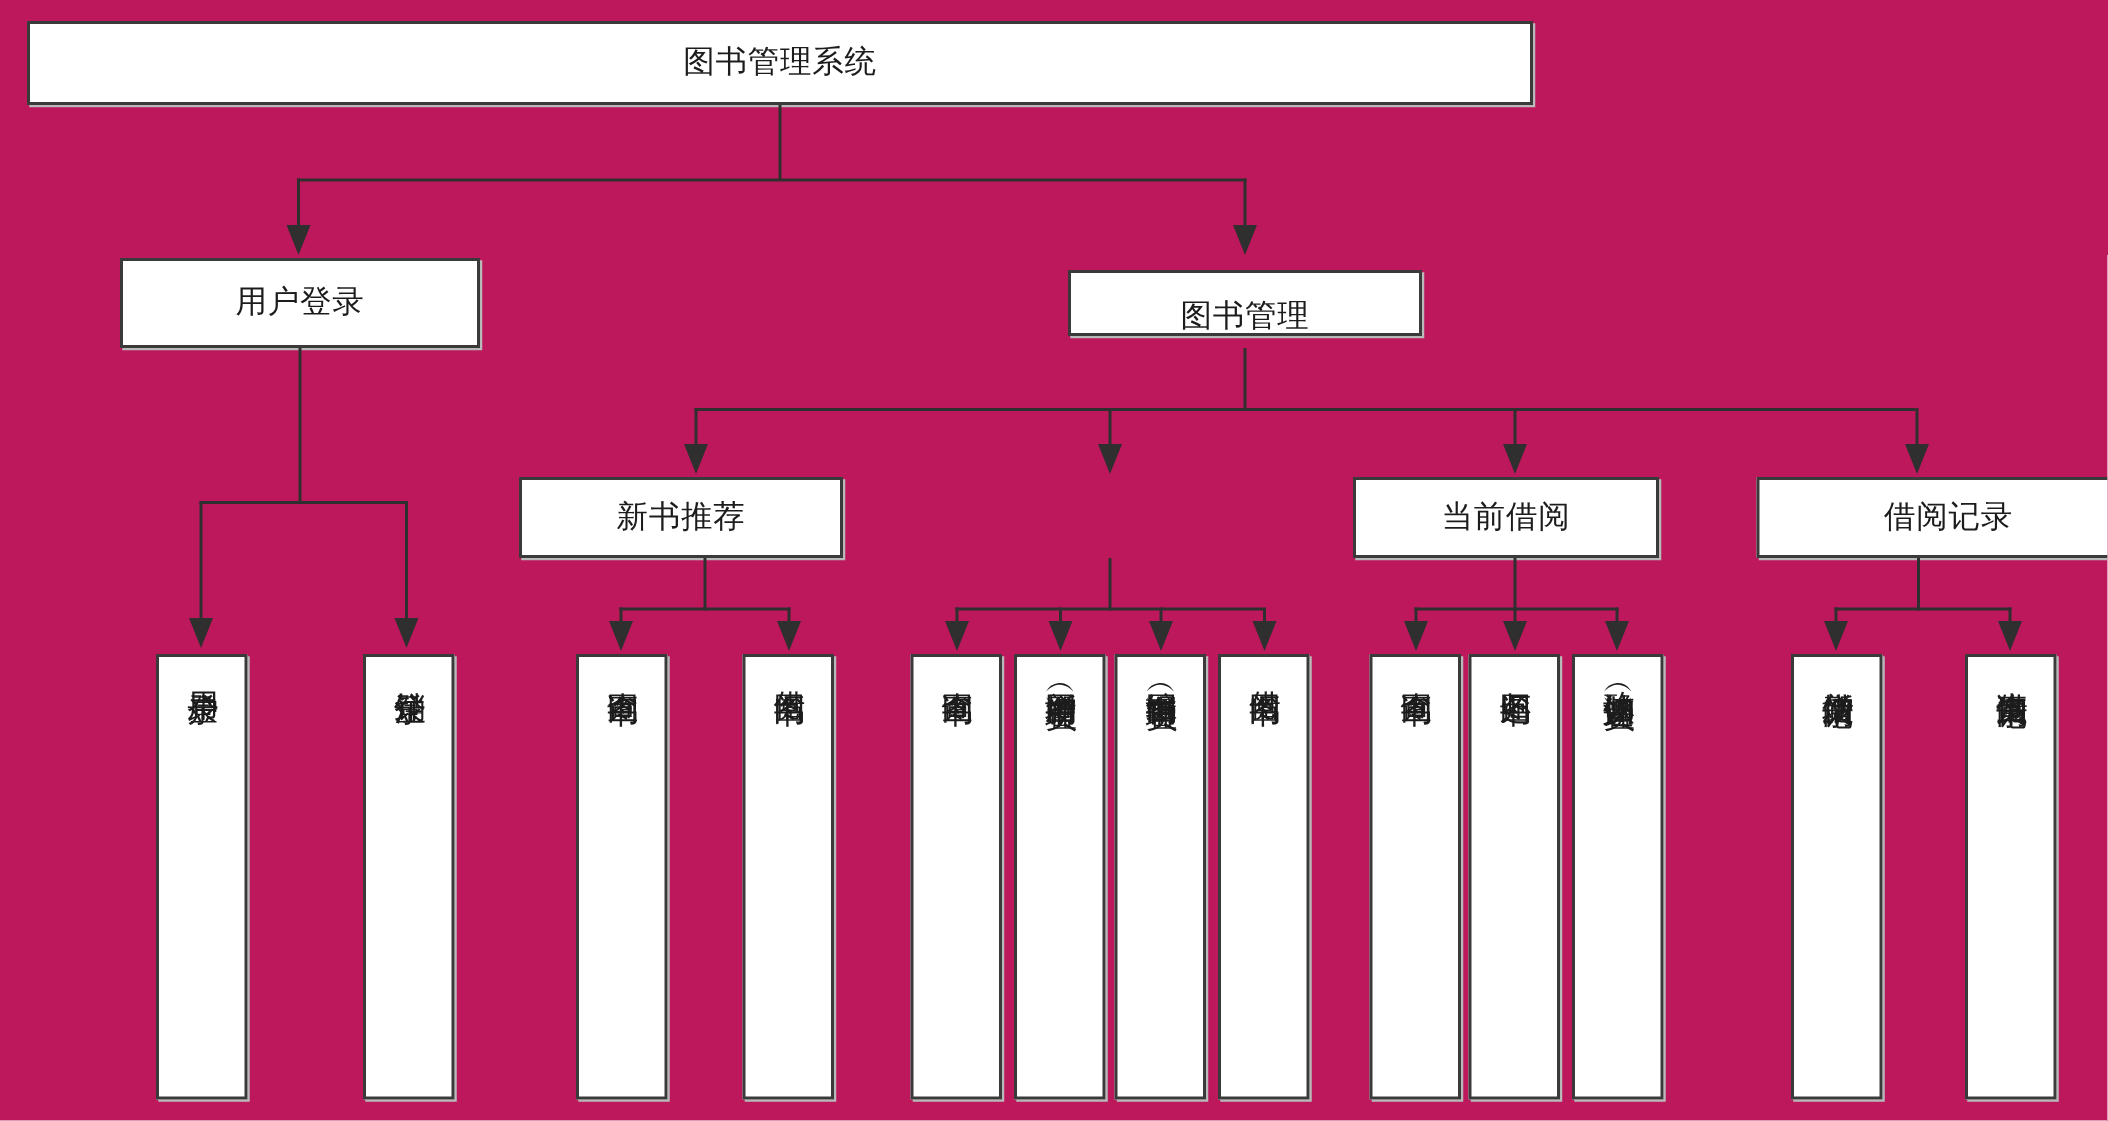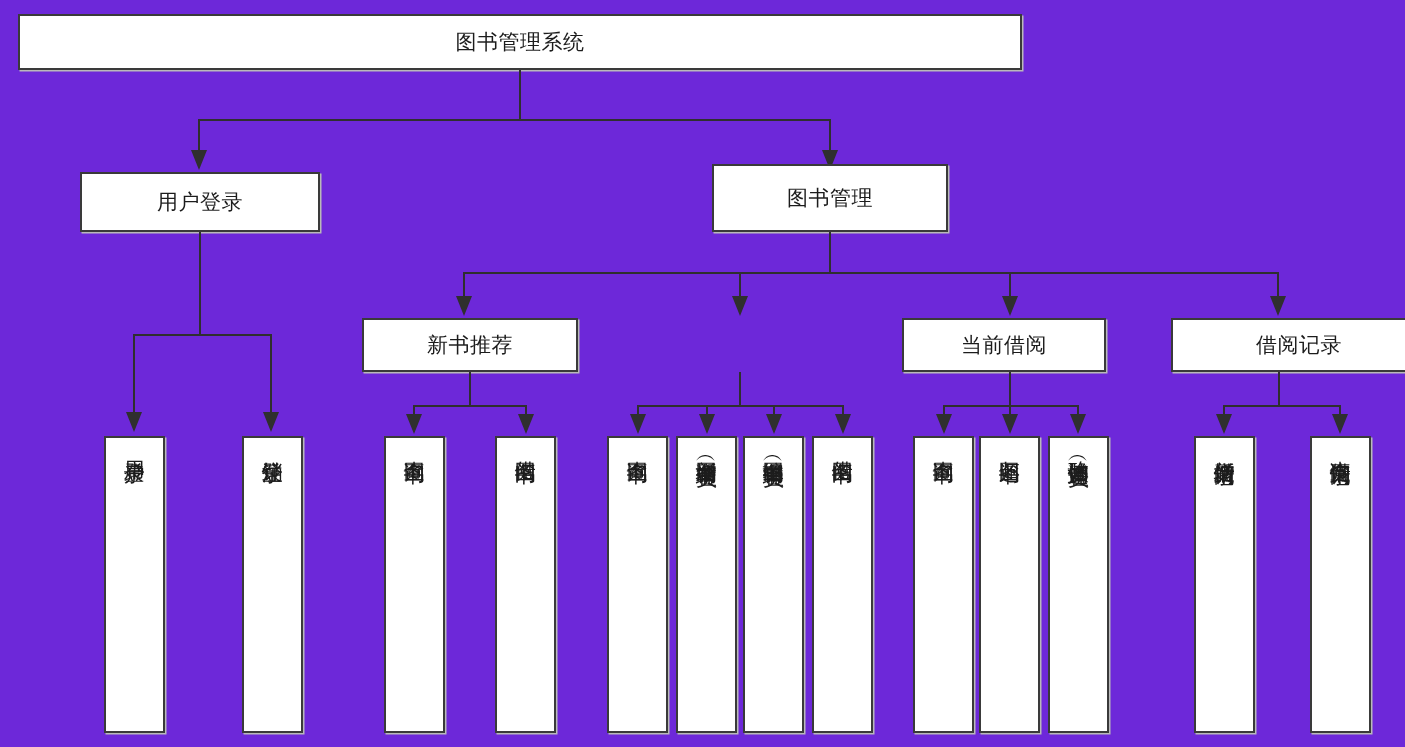--- a/index.html
+++ b/index.html
@@ -7,21 +7,21 @@
     padding: 0;
     background: #ffffff;
   }
   body {
     font-family: "Liberation Sans", "DejaVu Sans", sans-serif;
   }
   #canvas {
     position: relative;
     width: 1405px;
     height: 747px;
-    background: #6d28d9;
+    background: #be185d;
     overflow: hidden;
   }
   
   .node {
     position: absolute;
     box-sizing: border-box;
     background: #ffffff;
     border: 2px solid #3a3a3a;
     box-shadow: 1.5px 1.5px 0 0 #b9b9b9;
   }
@@ -91,21 +91,21 @@
   <div class="edge hline" style="left:198px; top:119px; width:633px; height:2px;"></div>
   <div class="edge vline" style="left:198px; top:119px; width:2px; height:35px;"></div>
   <div class="arrow" style="left:191px; top:150px;"></div>
   <div class="edge vline" style="left:829px; top:119px; width:2px; height:35px;"></div>
   <div class="arrow" style="left:822px; top:150px;"></div>
 
   <div class="node h" style="left:80px; top:172px; width:240px; height:60px;">
     <span class="lbl">用户登录</span>
   </div>
 
-  <div class="node h" style="left:712px; top:164px; width:236px; height:68px;">
+  <div class="node h" style="left:712px; top:180px; width:236px; height:44px;align-items:flex-end;">
     <span class="lbl">图书管理</span>
   </div>
 
   <div class="edge vline" style="left:199px; top:232px; width:2px; height:104px;"></div>
   <div class="edge hline" style="left:133px; top:334px; width:139px; height:2px;"></div>
   <div class="edge vline" style="left:133px; top:334px; width:2px; height:82px;"></div>
   <div class="arrow" style="left:126px; top:412px;"></div>
   <div class="edge vline" style="left:270px; top:334px; width:2px; height:82px;"></div>
   <div class="arrow" style="left:263px; top:412px;"></div>
 
@@ -113,21 +113,21 @@
   <div class="edge hline" style="left:463px; top:272px; width:814px; height:2px;"></div>
   <div class="edge vline" style="left:463px; top:272px; width:2px; height:28px;"></div>
   <div class="arrow" style="left:456px; top:296px;"></div>
   <div class="edge vline" style="left:739px; top:272px; width:2px; height:28px;"></div>
   <div class="arrow" style="left:732px; top:296px;"></div>
   <div class="edge vline" style="left:1009px; top:272px; width:2px; height:28px;"></div>
   <div class="arrow" style="left:1002px; top:296px;"></div>
   <div class="edge vline" style="left:1277px; top:272px; width:2px; height:28px;"></div>
   <div class="arrow" style="left:1270px; top:296px;"></div>
 
-  <div class="node h" style="left:362px; top:318px; width:216px; height:54px;">
+  <div class="node h" style="left:346px; top:318px; width:216px; height:54px;">
     <span class="lbl">新书推荐</span>
   </div>
   <div class="node h" style="left:902px; top:318px; width:204px; height:54px;">
     <span class="lbl">当前借阅</span>
   </div>
   <div class="node h" style="left:1171px; top:318px; width:256px; height:54px;">
     <span class="lbl">借阅记录</span>
   </div>
 
   <div class="edge vline" style="left:469px; top:372px; width:2px; height:35px;"></div>

